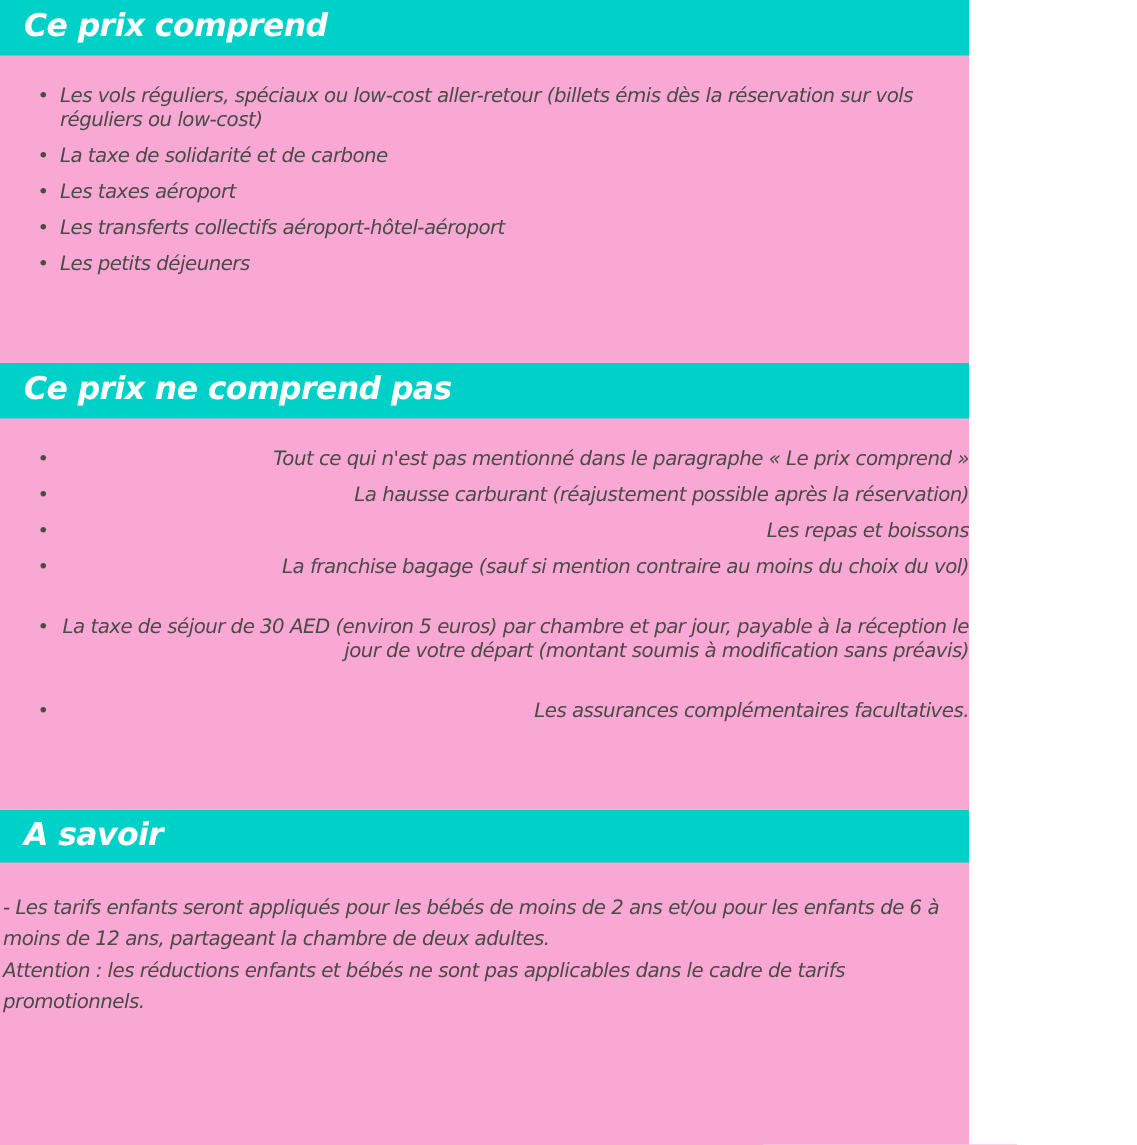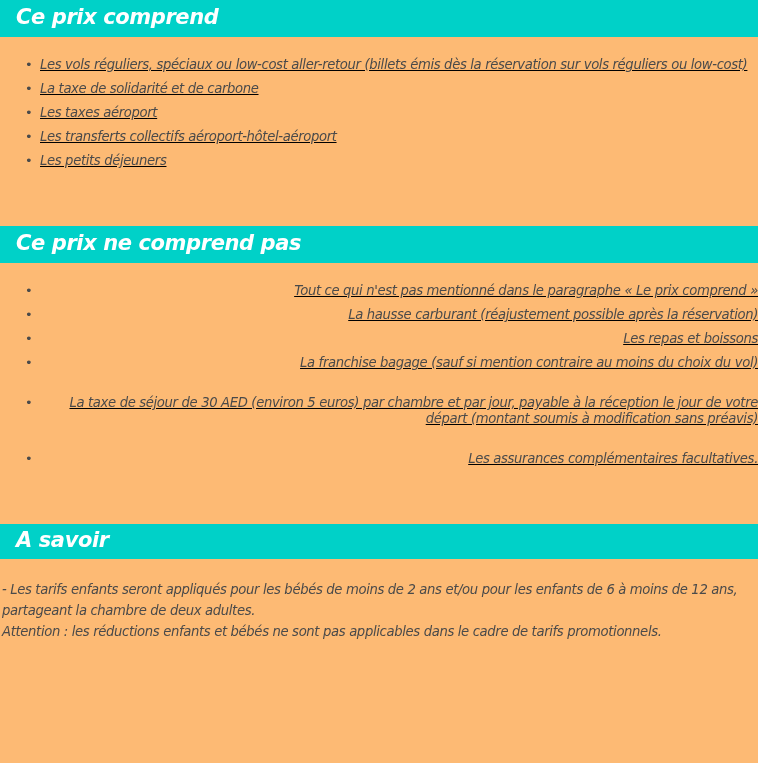--- a/index.html
+++ b/index.html
@@ -9,24 +9,24 @@
   }
   body {
     width: 758px;
     height: 763px;
     background: #ffffff;
     font-family: "Liberation Sans", sans-serif;
     overflow: hidden;
   }
 
   .page {
-    width: 758px;
+    width: 646px;
     height: 763px;
     position: relative;
-    background: #fdba74;
+    background: #f9a8d4;
   }
 
   
   .section-header {
     width: 100%;
     background: #00d1c8;
     color: #ffffff;
     font-style: italic;
     font-weight: bold;
     font-family: "DejaVu Sans", sans-serif;
@@ -44,21 +44,20 @@
 
   #hdr-1 { height: 37px; }
   #hdr-2 { height: 37px; }
   #hdr-3 { height: 35px; }
 
   
   .bullet-list {
     list-style: none;
     margin: 0;
     padding: 0;
-    text-decoration: underline;
   }
   .bullet-item {
     position: relative;
     padding-left: 40px;
     color: #4a4a4a;
     font-family: "DejaVu Sans", sans-serif;
     font-style: italic;
     font-size: 13.2px;
     line-height: 16px;
     letter-spacing: -0.35px;

